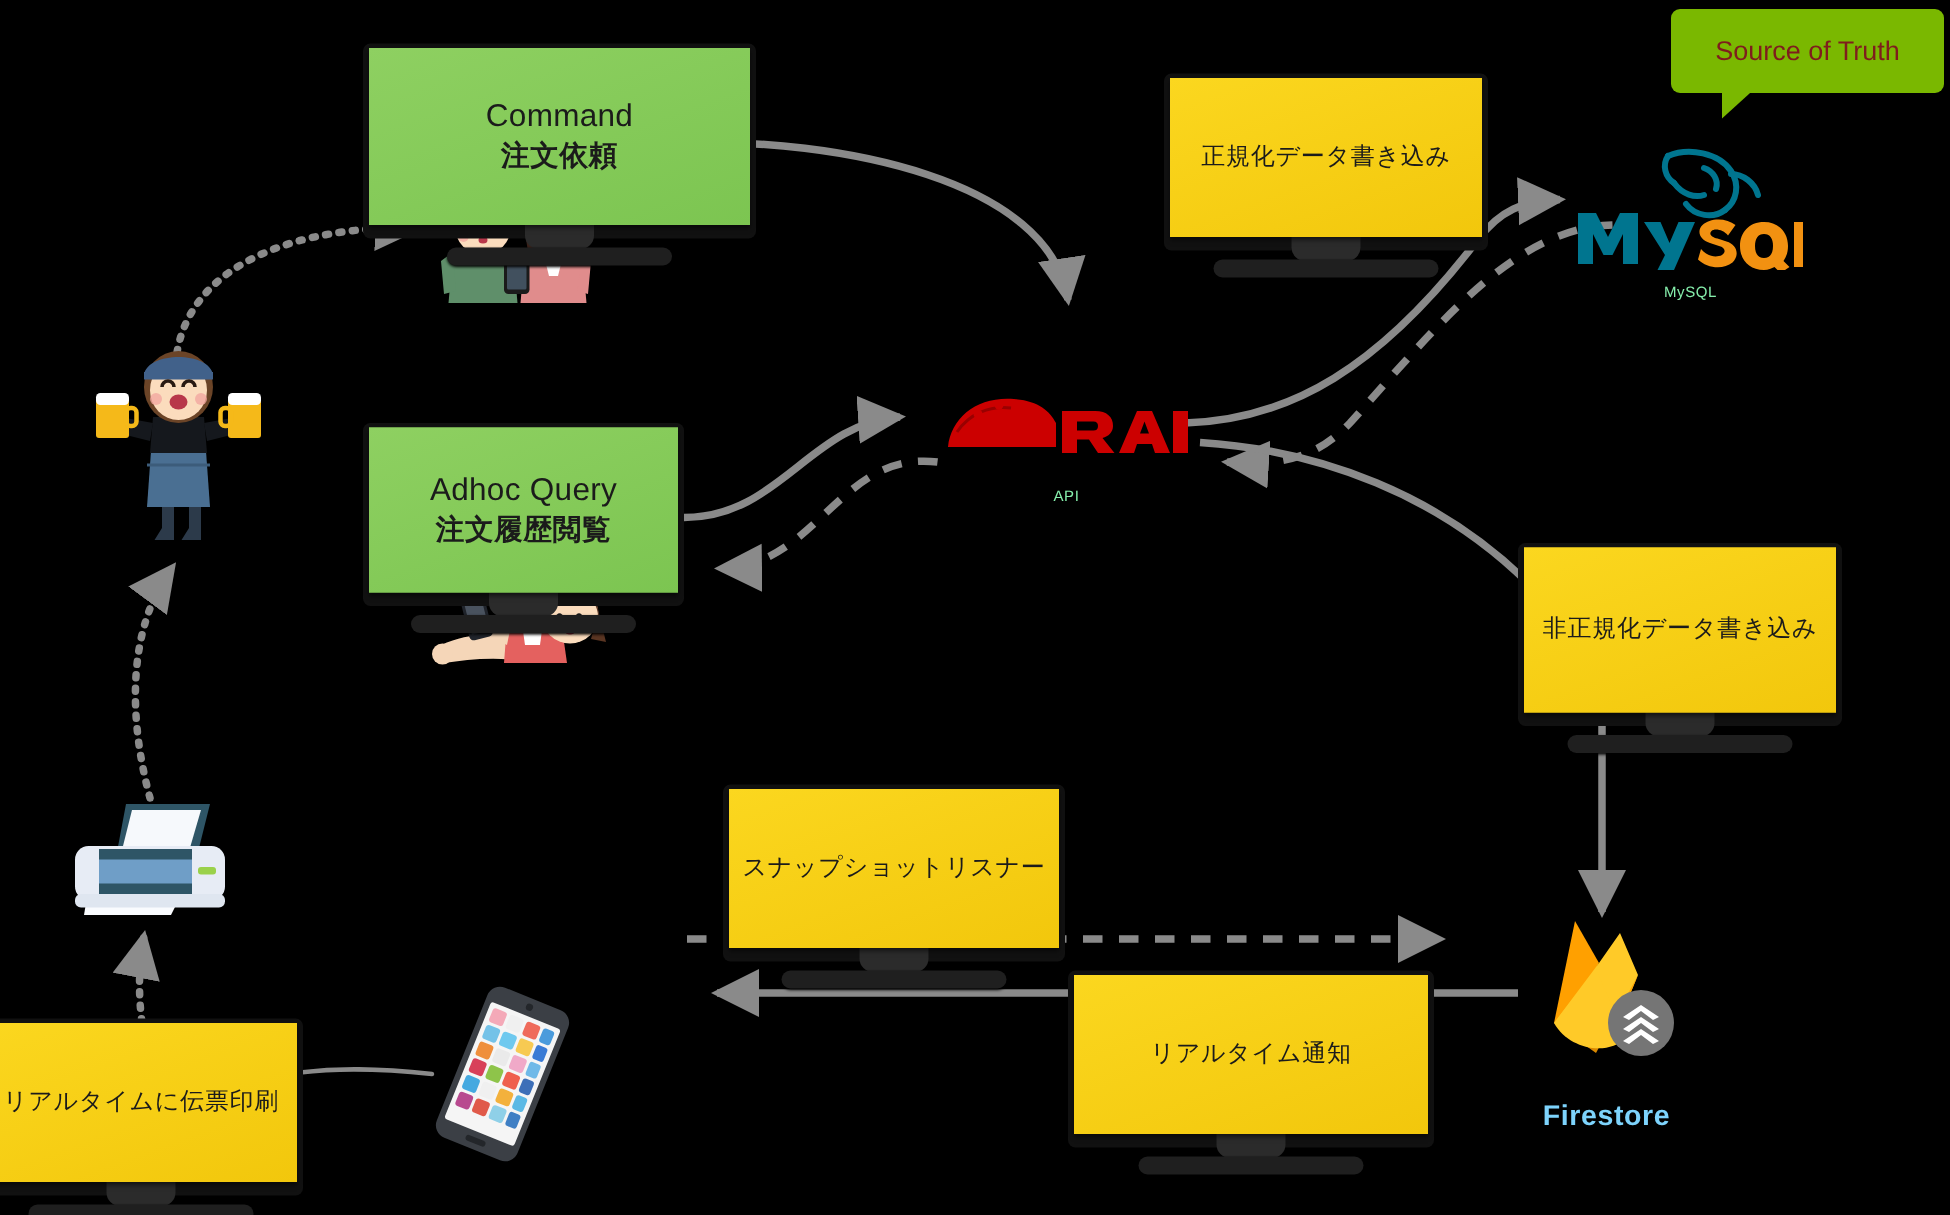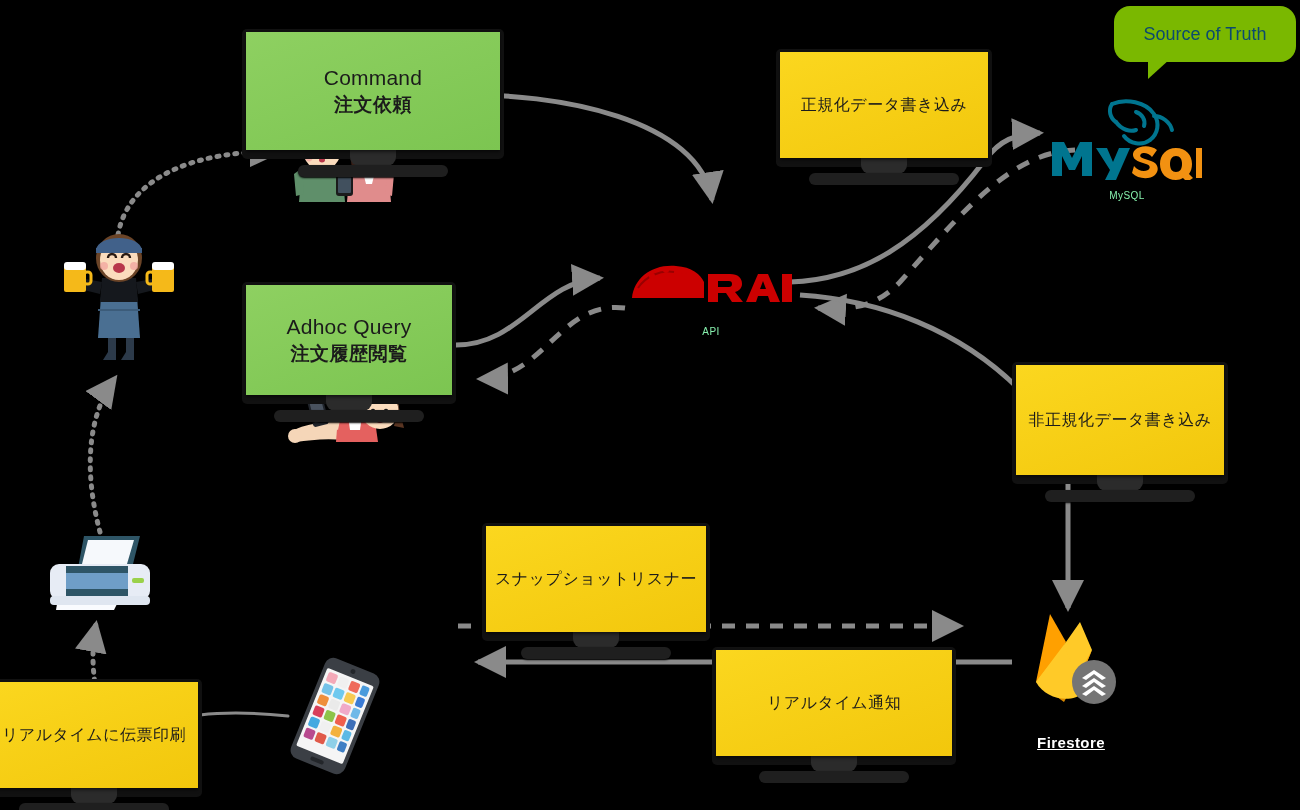--- a/index.html
+++ b/index.html
@@ -21,31 +21,31 @@
   .screen .only{font-size:16px;font-weight:400;letter-spacing:.5px;}
   
   .stand{position:absolute;left:50%;transform:translateX(-50%);
          background:#2b2b2b;border-radius:0 0 9px 9px;}
   .base{position:absolute;left:50%;transform:translateX(-50%);
         background:#1f1f1f;border-radius:7px;box-shadow:0 1px 2px #000;}
   .bezel{position:absolute;left:-4px;top:-3px;right:-4px;bottom:-9px;
          border-radius:5px;background:#111;z-index:-1;}
 
   
-  .bubble{position:absolute;background:#7ab800;border-radius:16px;
-          color:#0c4a6e;font-size:18px;display:flex;align-items:center;
+  .bubble{position:absolute;background:#7ab800;border-radius:6px;
+          color:#7f1d1d;font-size:18px;display:flex;align-items:center;
           justify-content:center;padding:0 16px;box-sizing:border-box;}
   .bubble .tail{position:absolute;bottom:-17px;left:34px;width:0;height:0;
           border-left:0 solid transparent;border-right:22px solid transparent;
           border-top:20px solid #7ab800;}
 
   
   .caption{position:absolute;color:#86efac;font-size:10px;font-weight:normal;
            text-align:center;letter-spacing:.4px;}
-  .caption.fire{color:#ffffff;font-size:15px;font-weight:bold;text-decoration:underline;}
+  .caption.fire{color:#7dd3fc;font-size:19px;font-weight:bold;}
 
   
   svg.layer{position:absolute;left:0;top:0;width:1300px;height:810px;
             pointer-events:none;}
   svg.layer.below{z-index:1;}
   .node{position:absolute;z-index:3;}
   .monitor{z-index:4;}
   .bubble{z-index:6;}
   .caption{z-index:6;}
 </style>

